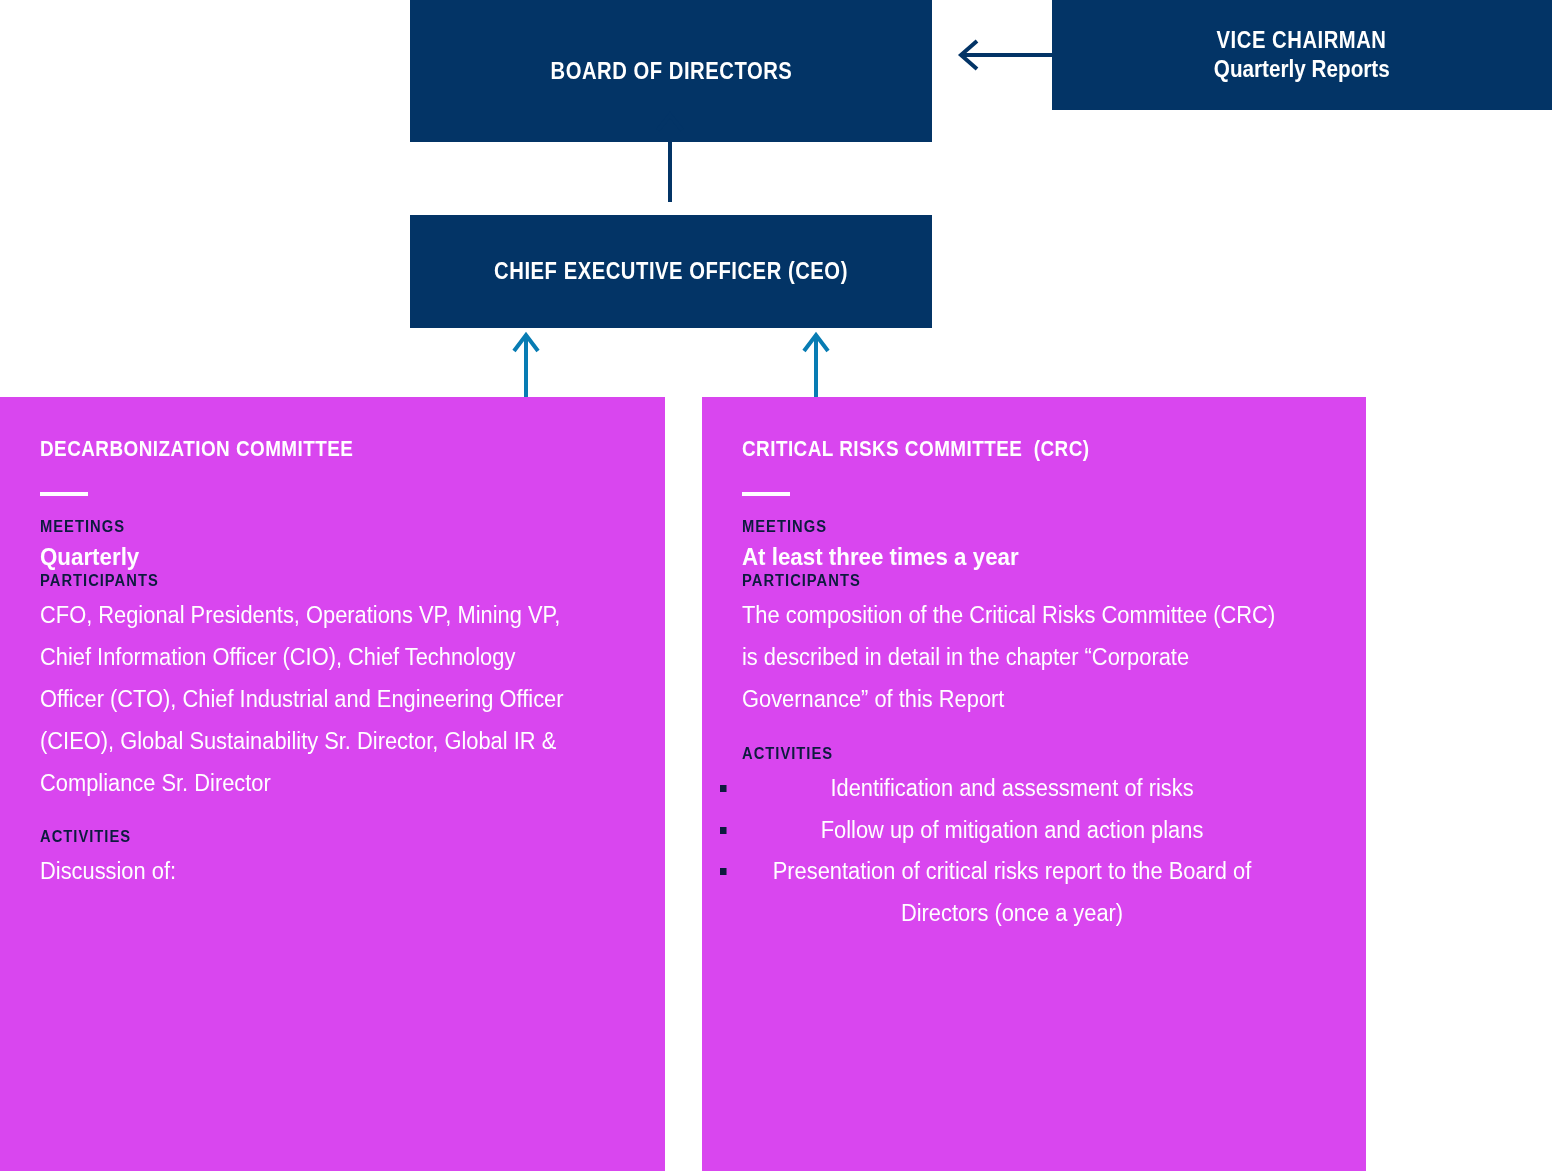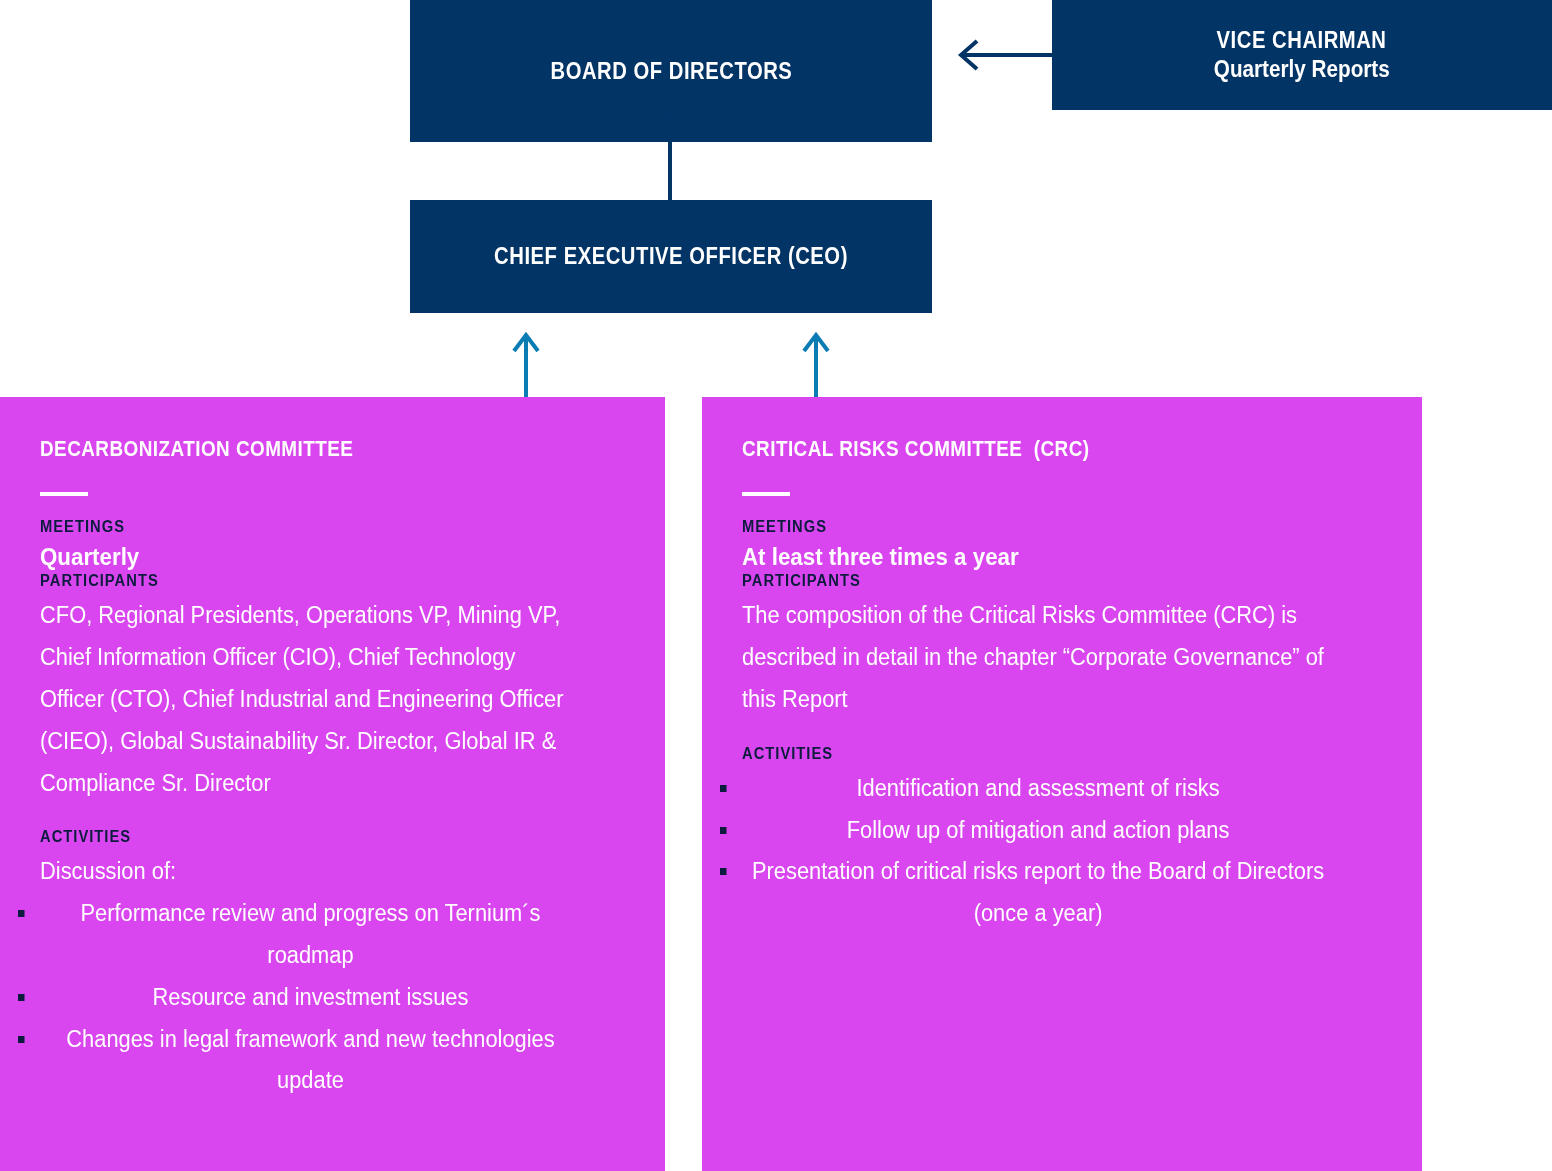--- a/index.html
+++ b/index.html
@@ -39,21 +39,21 @@
     font-weight: bold;
     font-size: 23px;
     line-height: 1.25;
     transform: scaleX(0.9);
   }
 
   #board-of-directors-box {
     left: 410px; top: 0px; width: 522px; height: 142px;
   }
   #ceo-box {
-    left: 410px; top: 200px; width: 522px; height: 113px;
+    left: 410px; top: 215px; width: 522px; height: 113px;
   }
   #vice-chairman-box {
     left: 1052px; top: 0px; width: 500px; height: 110px;
     flex-direction: column;
   }
 
   
   .connector {
     position: absolute;
   }
@@ -68,21 +68,21 @@
     position: absolute;
     background: #d946ef;
     box-sizing: border-box;
     padding: 40px 40px 0 40px;
     color: #ffffff;
   }
   #decarbonization-committee-panel {
     left: 0px; top: 397px; width: 665px; height: 774px;
   }
   #critical-risks-committee-panel {
-    left: 702px; top: 397px; width: 720px; height: 774px;
+    left: 702px; top: 397px; width: 664px; height: 774px;
   }
 
   .panel-title {
     font-size: 21.5px;
     font-weight: bold;
     letter-spacing: 0.5px;
     color: #ffffff;
     transform: scaleX(0.88);
     transform-origin: left center;
     margin: 0;
@@ -207,25 +207,20 @@
   <div class="field-value-strong">Quarterly</div>
 
   <div class="section-gap-participants">
     <div class="field-label">PARTICIPANTS</div>
     <div class="field-value">CFO, Regional Presidents, Operations VP, Mining VP, Chief Information Officer (CIO), Chief Technology Officer (CTO), Chief Industrial and Engineering Officer (CIEO), Global Sustainability Sr. Director, Global IR &amp; Compliance Sr. Director</div>
   </div>
 
   <div class="section-gap-activities">
     <div class="field-label">ACTIVITIES</div>
     <div class="field-value">Discussion of:</div>
-    <ul class="bullet-list hanging" id="decarbonization-activities-list">
-        <li><span class="bullet-square"></span>Performance review and progress on Ternium´s roadmap</li>
-        <li><span class="bullet-square"></span>Resource and investment issues</li>
-        <li><span class="bullet-square"></span>Changes in legal framework and new technologies update</li>
-      </ul>
   </div>
 </div>
 
 <div class="committee-panel" id="critical-risks-committee-panel">
 
   <div class="panel-title">CRITICAL RISKS COMMITTEE  (CRC)</div>
 
   <div class="title-rule"></div>
 
   <div class="field-label">MEETINGS</div>

